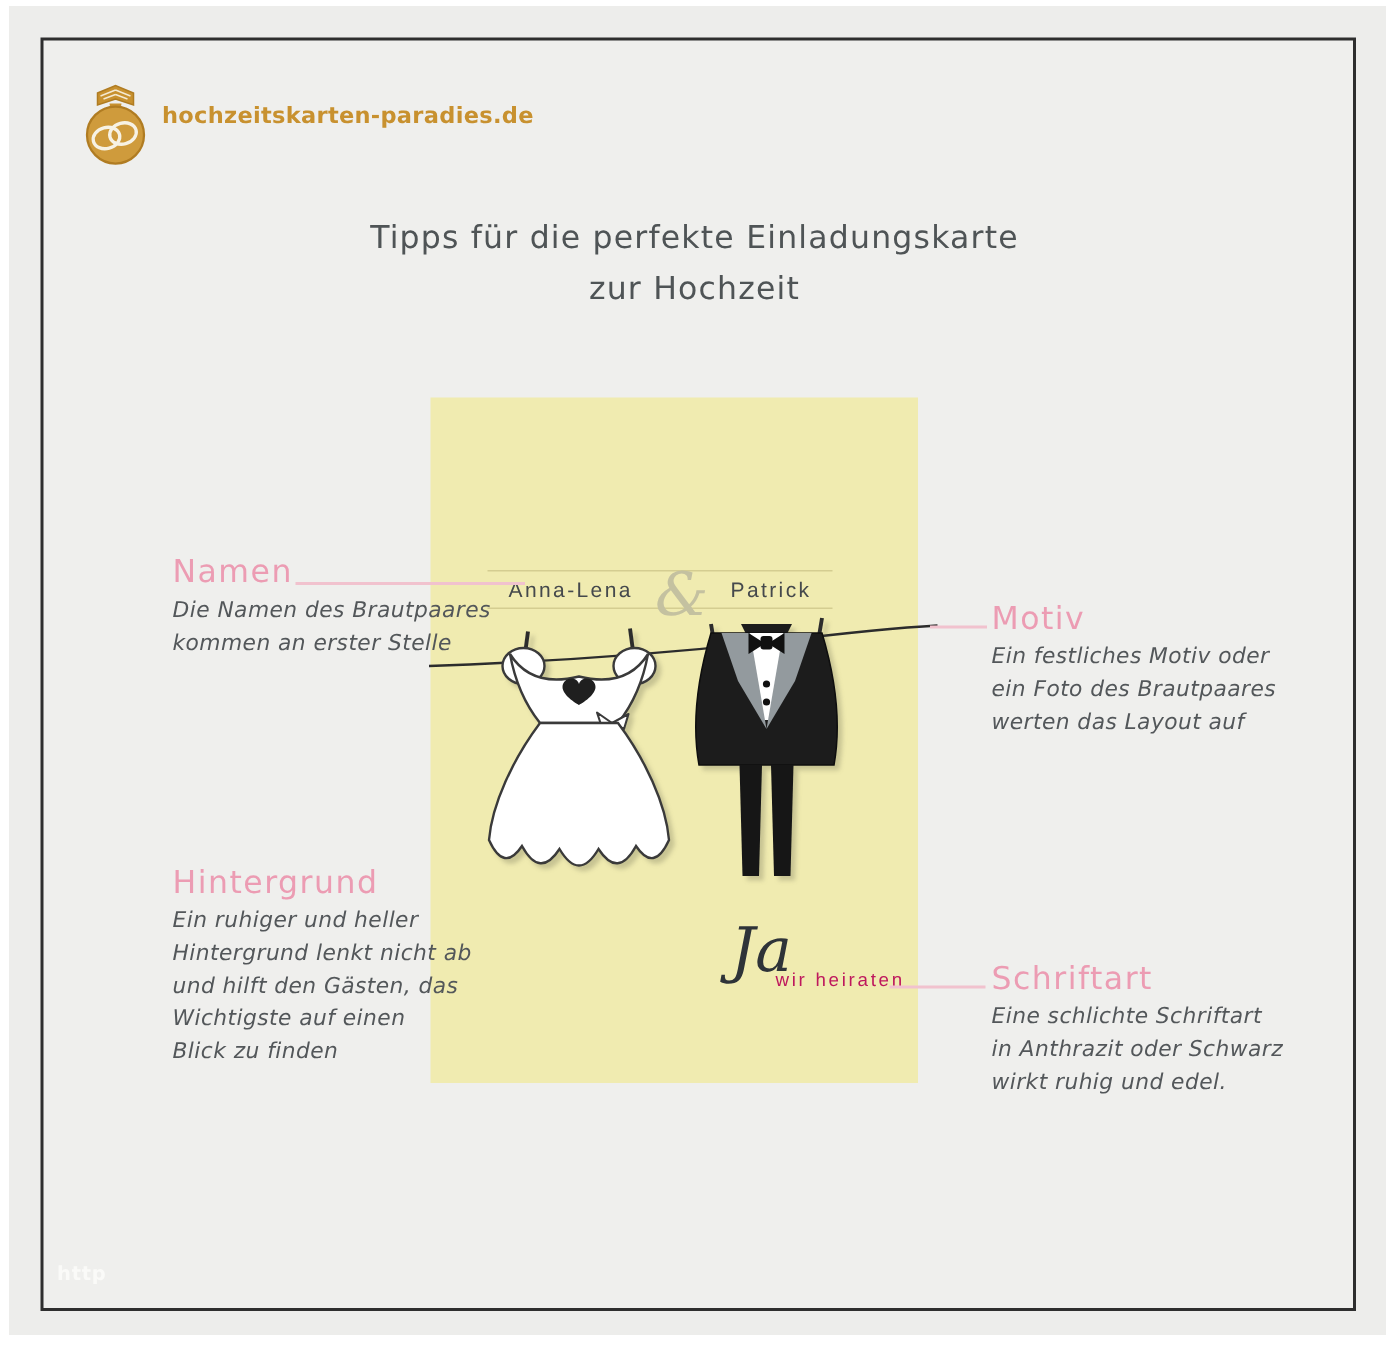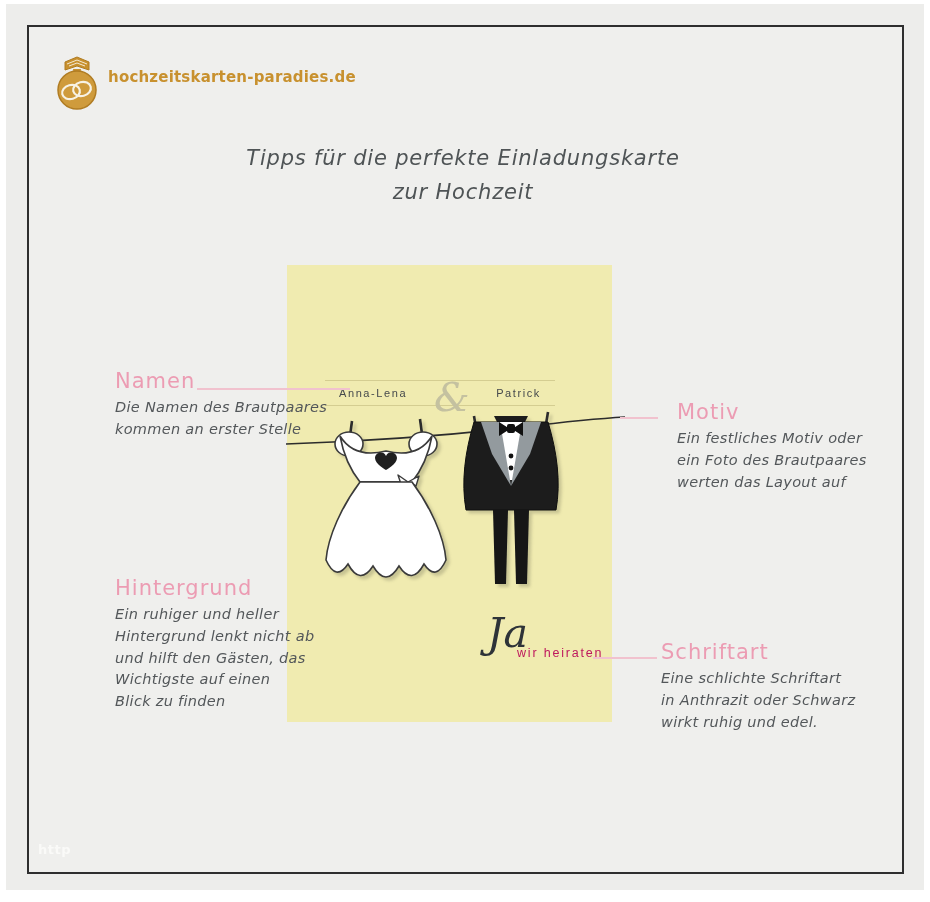--- a/index.html
+++ b/index.html
@@ -8,46 +8,46 @@
   .panel { position:absolute; left:6px; top:4px; width:918px; height:886px; background:#ededeb; }
   .frame { position:absolute; left:27px; top:25px; width:877px; height:849px; border:2px solid #2e2e2e; background:#efefed; }
 
   
   .logo { position:absolute; left:52px; top:54px; display:flex; align-items:flex-start; }
   .logo-icon { width:50px; height:58px; }
   .logo-text { margin-left:6px; margin-top:14px; font-size:15px; font-weight:bold; color:#c8912f; letter-spacing:0.2px; }
 
   
   .title { position:absolute; left:0; top:142px; width:926px; text-align:center;
-           font-style:italic; font-size:21px; line-height:1.6; color:#4f5456; letter-spacing:0.8px; }
+           font-size:21px; line-height:1.6; color:#4f5456; letter-spacing:0.8px; }
 
   
   .card { position:absolute; left:287px; top:265px; width:325px; height:457px; background:#f0ebb0; }
   .names-row { position:absolute; left:38px; top:115px; width:230px; height:26px;
                border-top:1px solid rgba(170,160,100,0.40); border-bottom:1px solid rgba(170,160,100,0.40);
                display:flex; align-items:center; justify-content:space-between; padding:0 14px; z-index:3; }
-  .name { font-family:"Liberation Sans", sans-serif; font-size:11px; color:#45494c; letter-spacing:1.6px; }
+  .name { font-family:"Liberation Sans", sans-serif; font-size:14px; color:#45494c; letter-spacing:1.6px; }
   .amp { font-family:"DejaVu Serif", serif; font-style:italic; font-size:40px; color:#c4c1a0; line-height:0; position:relative; top:4px; }
 
   .clothesline { position:absolute; left:-5px; top:143px; width:345px; height:52px; z-index:1; }
   .dress { position:absolute; left:29px; top:153px; width:140px; height:170px; z-index:2;
            filter:drop-shadow(3px 3px 1.5px rgba(80,80,60,0.25)); }
   .tux { position:absolute; left:169px; top:145px; width:110px; height:180px; z-index:2;
          filter:drop-shadow(3px 3px 1.5px rgba(80,80,60,0.25)); }
 
   .ja-block { position:absolute; left:200px; top:348px; width:120px; z-index:2; }
   .ja-script { font-family:"DejaVu Serif", serif; font-style:italic; font-size:41px; color:#2e3338; line-height:1; }
   .ja-sub { font-family:"Liberation Sans", sans-serif; font-size:12.5px; color:#be185d; letter-spacing:1.8px; margin-left:30px; margin-top:-8px; }
 
   
   .anno { position:absolute; width:220px; }
   .anno-heading { font-size:21px; color:#ec9cb3; letter-spacing:1px; margin-bottom:4px; }
   .anno-body { font-style:italic; font-size:14.5px; line-height:1.5; color:#53575a; white-space:pre-line; letter-spacing:0.3px; }
   .anno-namen { left:115px; top:369px; }
-  .anno-motiv { left:677px; top:400px; }
+  .anno-motiv { left:661px; top:400px; }
   .anno-hintergrund { left:115px; top:576px; }
   .anno-schriftart { left:661px; top:640px; }
 
   .connector { position:absolute; height:2px; background:#f1c2ce; z-index:4; }
   .conn-namen { left:197px; top:388px; width:153px; }
   .conn-motiv { left:620px; top:417px; width:38px; }
   .conn-schriftart { left:593px; top:657px; width:64px; }
 
   .watermark { position:absolute; left:38px; top:842px; font-size:13px; font-weight:bold; color:#fafaf8; letter-spacing:0.5px; }
 </style>

